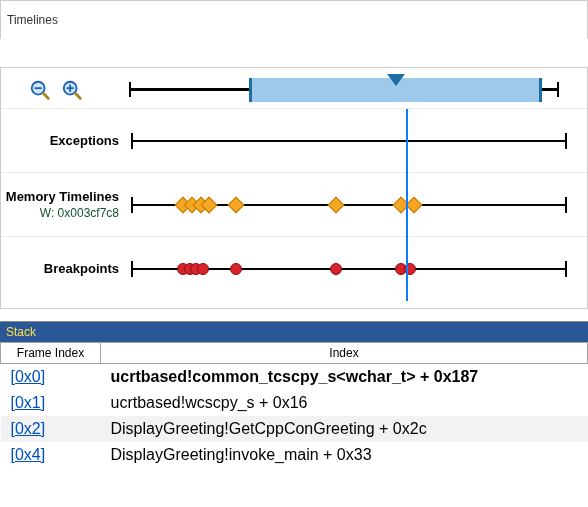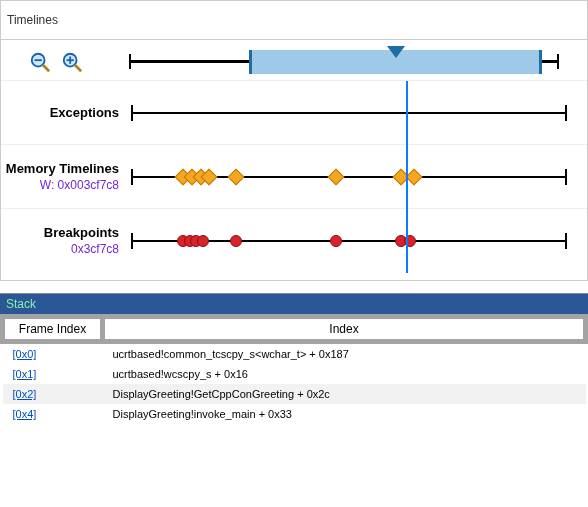--- a/index.html
+++ b/index.html
@@ -1,53 +1,53 @@
 <!DOCTYPE html>
 <html><head>
 <meta charset="utf-8">
 <style>
   * { box-sizing: border-box; margin: 0; padding: 0; }
   body { font-family: "Segoe UI", Arial, sans-serif; font-size: 12px; background: #fff; color: #000; width: 588px; }
   
   .panel-title { background: #fff; border: 1px solid #ccc; border-bottom: none; padding: 12px 6px; font-size: 12px; color: #333; }
-  .timelines-panel { border: 1px solid #ccc; padding: 4px 0 8px 0; }
+  .timelines-panel { border: 1px solid #ccc; padding: 4px 0 8px 0; margin-top: 28px; }
   
   .zoom-row { display: flex; align-items: center; height: 36px; padding: 0 8px; }
   .zoom-icons { display: flex; gap: 10px; width: 120px; padding-left: 20px; }
   .zoom-icon { width: 22px; height: 22px; }
   
   .overview-bar { flex: 1; position: relative; height: 32px; margin-right: 20px; }
   .overview-track { position: absolute; top: 14px; left: 0; right: 0; height: 3px; background: #000; }
   .tick { position: absolute; top: 8px; width: 2px; height: 15px; background: #000; }
   .selection { position: absolute; top: 4px; height: 24px; background: #9fc9e8; border-left: 3px solid #1c6ea4; border-right: 3px solid #1c6ea4; }
   .playhead-marker { position: absolute; top: 0; }
   
   .track { display: flex; align-items: center; min-height: 64px; border-top: 1px solid #eee; }
   .track-label { width: 130px; text-align: right; padding-right: 12px; }
   .track-title { font-weight: bold; font-size: 13px; }
-  .track-sub { font-size: 12px; color: #6d28d9; margin-top: 2px; }
+  .track-sub { font-size: 12px; color: #14532d; margin-top: 2px; }
   .track-lane { flex: 1; position: relative; height: 40px; margin-right: 20px; }
   .lane-line { position: absolute; top: 19px; left: 0; right: 0; height: 2px; background: #000; }
   .lane-tick { position: absolute; top: 12px; width: 2px; height: 16px; background: #000; }
   .playhead { position: absolute; top: -12px; bottom: -12px; width: 2px; background: #0a7cff; }
   
   .diamond { position: absolute; width: 12px; height: 12px; transform: translate(-50%, -50%) rotate(45deg); top: 20px; }
   .diamond.mem { background: #f5a623; border: 1px solid #c07800; }
   .circle { position: absolute; width: 12px; height: 12px; border-radius: 50%; transform: translate(-50%, -50%); top: 20px; background: #d8232a; border: 1px solid #8a0f14; }
   
   .stack-panel { margin-top: 12px; border-top: 1px solid #888; }
-  .stack-header { background: #2b5797; color: #86efac; padding: 3px 6px; font-size: 12px; }
+  .stack-header { background: #2b5797; color: #fde047; padding: 3px 6px; font-size: 12px; }
   .stack-table { width: 100%; border-collapse: collapse; }
-  .stack-table th { font-weight: normal; font-size: 12px; padding: 3px 6px; border: 5px solid #a3a3a3; background: #fff; text-align: center; }
+  .stack-table th { font-weight: normal; font-size: 12px; padding: 3px 6px; border: 1px solid #a3a3a3; background: #fff; text-align: center; }
   .stack-table th.col-frame { width: 100px; }
-  .stack-table td { padding: 4px 10px; font-size: 11px; border-bottom: 0; }
+  .stack-table td { padding: 4px 10px; font-size: 16px; border-bottom: 0; }
   .stack-table tr:nth-child(odd) td { background: #fff; }
   .stack-table tr.alt td { background: #f2f2f2; }
   .frame-link { color: #004fc0; text-decoration: underline; cursor: pointer; }
-  .bold { font-weight: normal; }
+  .bold { font-weight: bold; }
   .col-name { text-align: left; }
 </style>
 </head>
 <body>
 
 <div class="panel-title">Timelines</div>
 <div class="timelines-panel">
 
   <div class="zoom-row">
     <div class="zoom-icons">
@@ -102,21 +102,20 @@
           <div class="diamond mem" style="left: 24%;"></div>
           <div class="diamond mem" style="left: 47%;"></div>
           <div class="diamond mem" style="left: 62%;"></div>
           <div class="diamond mem" style="left: 65%;"></div>
           <div class="playhead" style="left: 63%;"></div>
         </div>
       </div>
       <div class="track">
         <div class="track-label">
           <div class="track-title">Breakpoints</div>
-          <div class="track-sub">0x3cf7c8</div>
         </div>
         <div class="track-lane">
           <div class="lane-line"></div>
           <div class="lane-tick" style="left: 0px;"></div>
           <div class="lane-tick" style="right: 0px;"></div>
           <div class="circle" style="left: 12%;"></div>
           <div class="circle" style="left: 13.5%;"></div>
           <div class="circle" style="left: 15%;"></div>
           <div class="circle" style="left: 16.5%;"></div>
           <div class="circle" style="left: 24%;"></div>

